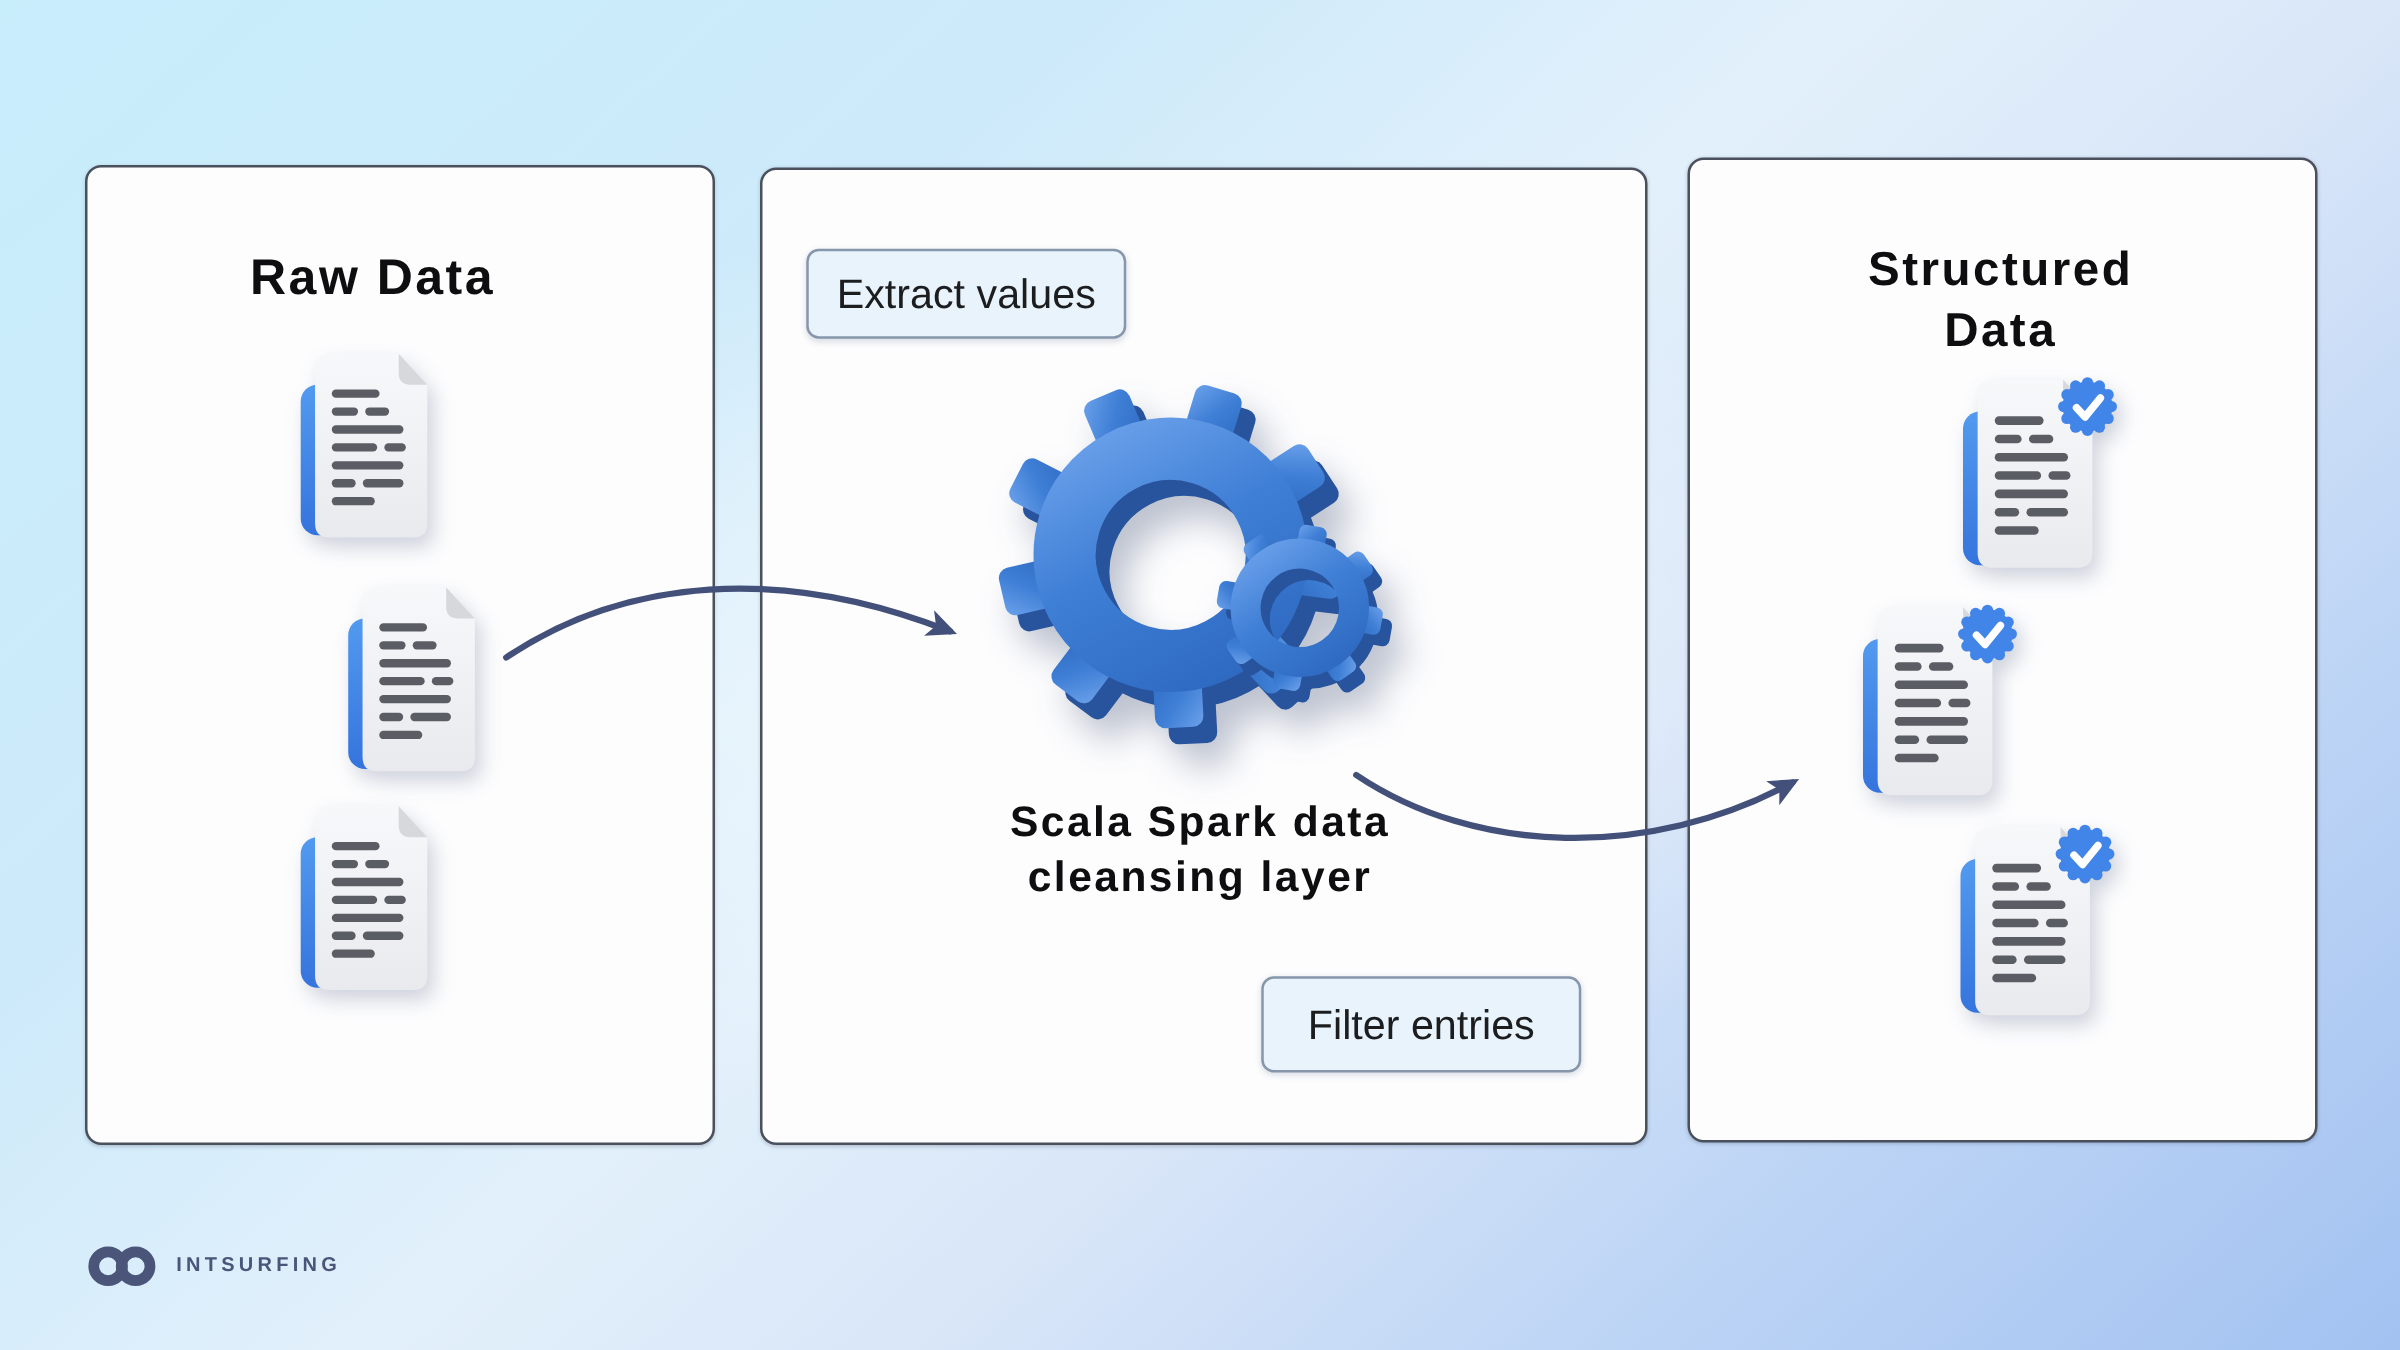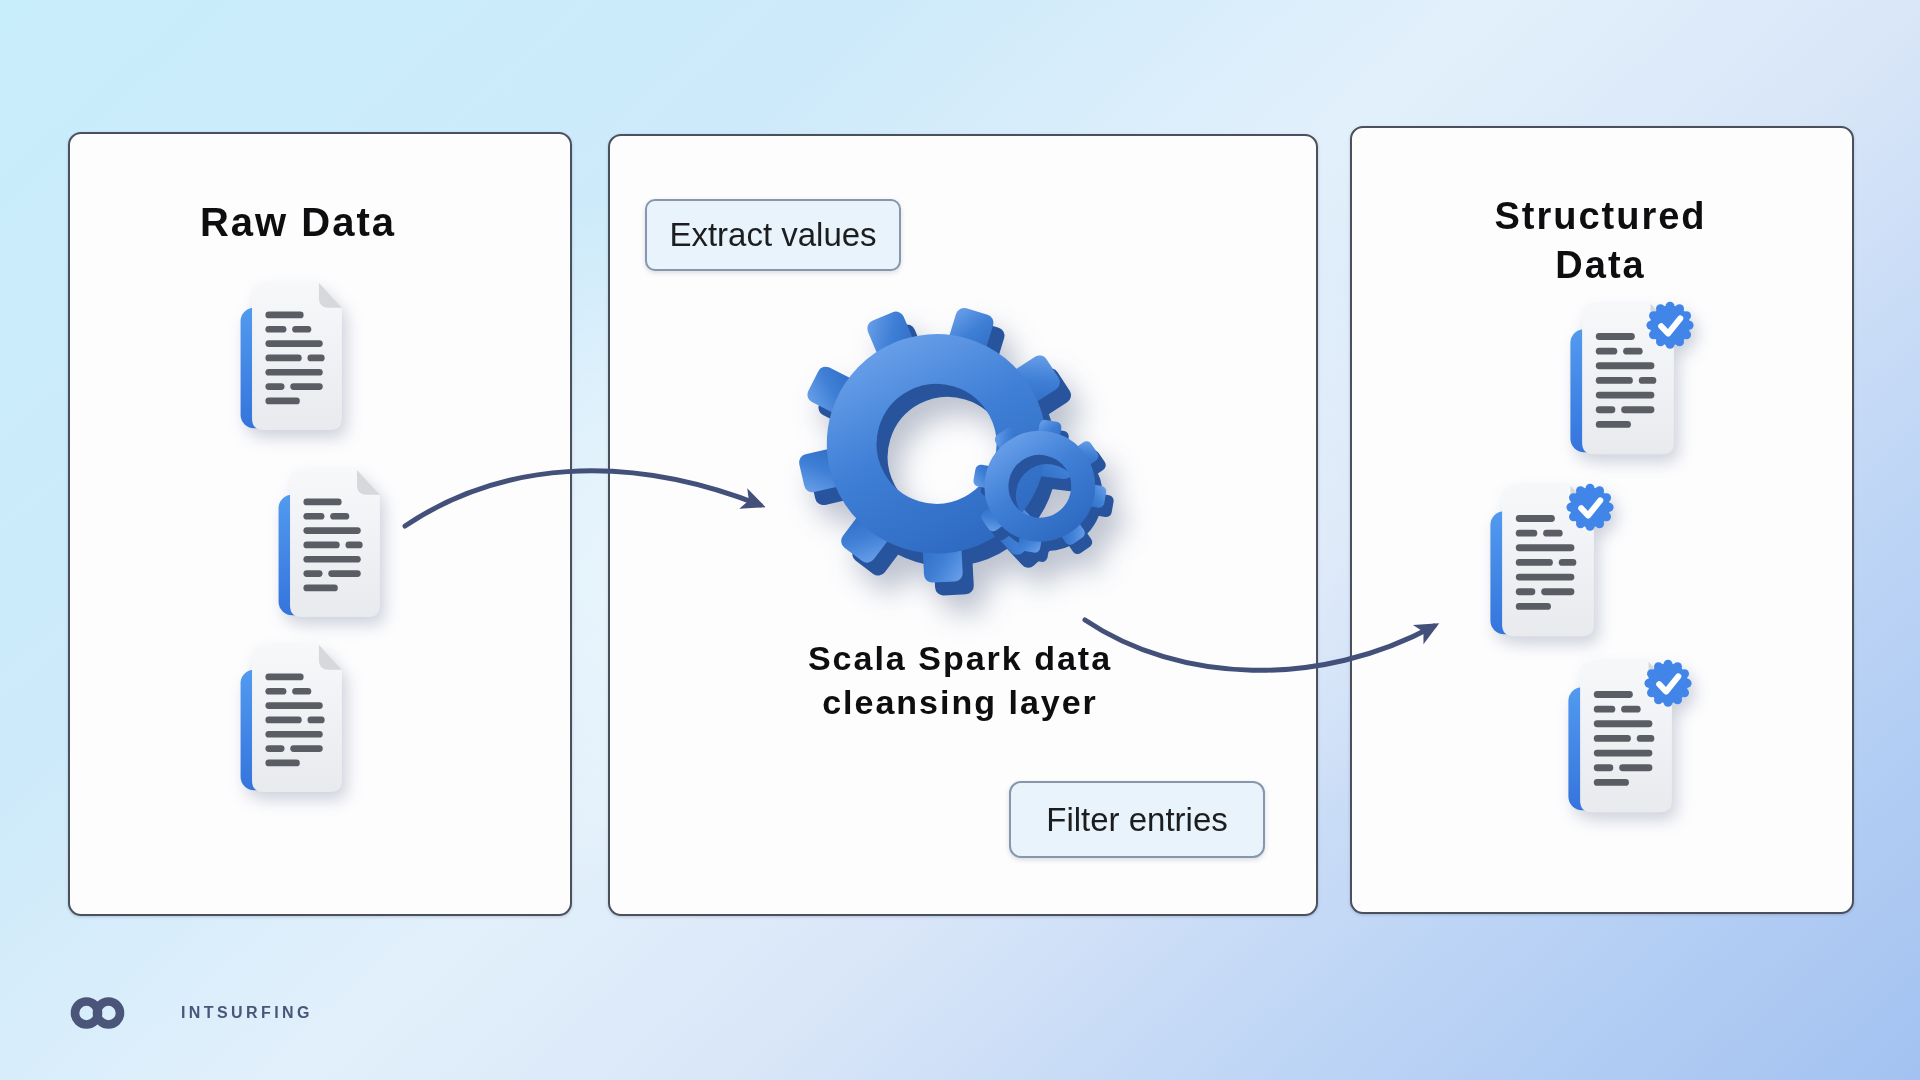--- a/index.html
+++ b/index.html
@@ -36,30 +36,30 @@
     border:2px solid var(--box-border,#8696ab);
     border-radius:10px;
     display:flex;align-items:center;justify-content:center;text-align:center;
     font-size:33px;line-height:36px;color:#1c1d1f;
     box-shadow:0 2px 5px rgba(70,90,120,.20);
     z-index:4;
   }
   #box-extract{left:645px;top:199px;height:68px;}
   #box-remove{left:1009px;top:199px;height:68px;}
   #box-standardize{left:645px;top:781px;height:73px;}
-  #box-filter{left:1009px;top:781px;height:73px;border-radius:12px;}
+  #box-filter{left:1009px;top:781px;height:73px;}
 
   .doc{position:absolute;z-index:3;filter:drop-shadow(5px 8px 8px rgba(40,60,100,.22));}
   #gears{position:absolute;left:760px;top:276px;width:390px;height:332px;z-index:3;
          filter:drop-shadow(12px 18px 14px rgba(40,60,100,.30));}
   #arrows{position:absolute;left:0;top:0;width:1920px;height:1080px;z-index:5;pointer-events:none;}
 
   #brand{position:absolute;left:70px;top:992px;display:flex;align-items:center;gap:15px;z-index:4;}
   #brand-name{
-    color:var(--brand,#4b5579);font-weight:700;font-size:16px;letter-spacing:3.4px;margin-left:40px;
+    color:var(--brand,#4b5579);font-weight:700;font-size:16px;letter-spacing:3.4px;
   }
 </style>
 </head>
 <body>
 
 <div id="stage">
 
   <svg width="0" height="0" style="position:absolute" aria-hidden="true">
     <defs>
       <linearGradient id="gearG" x1="0" y1="0" x2="1" y2="1">

